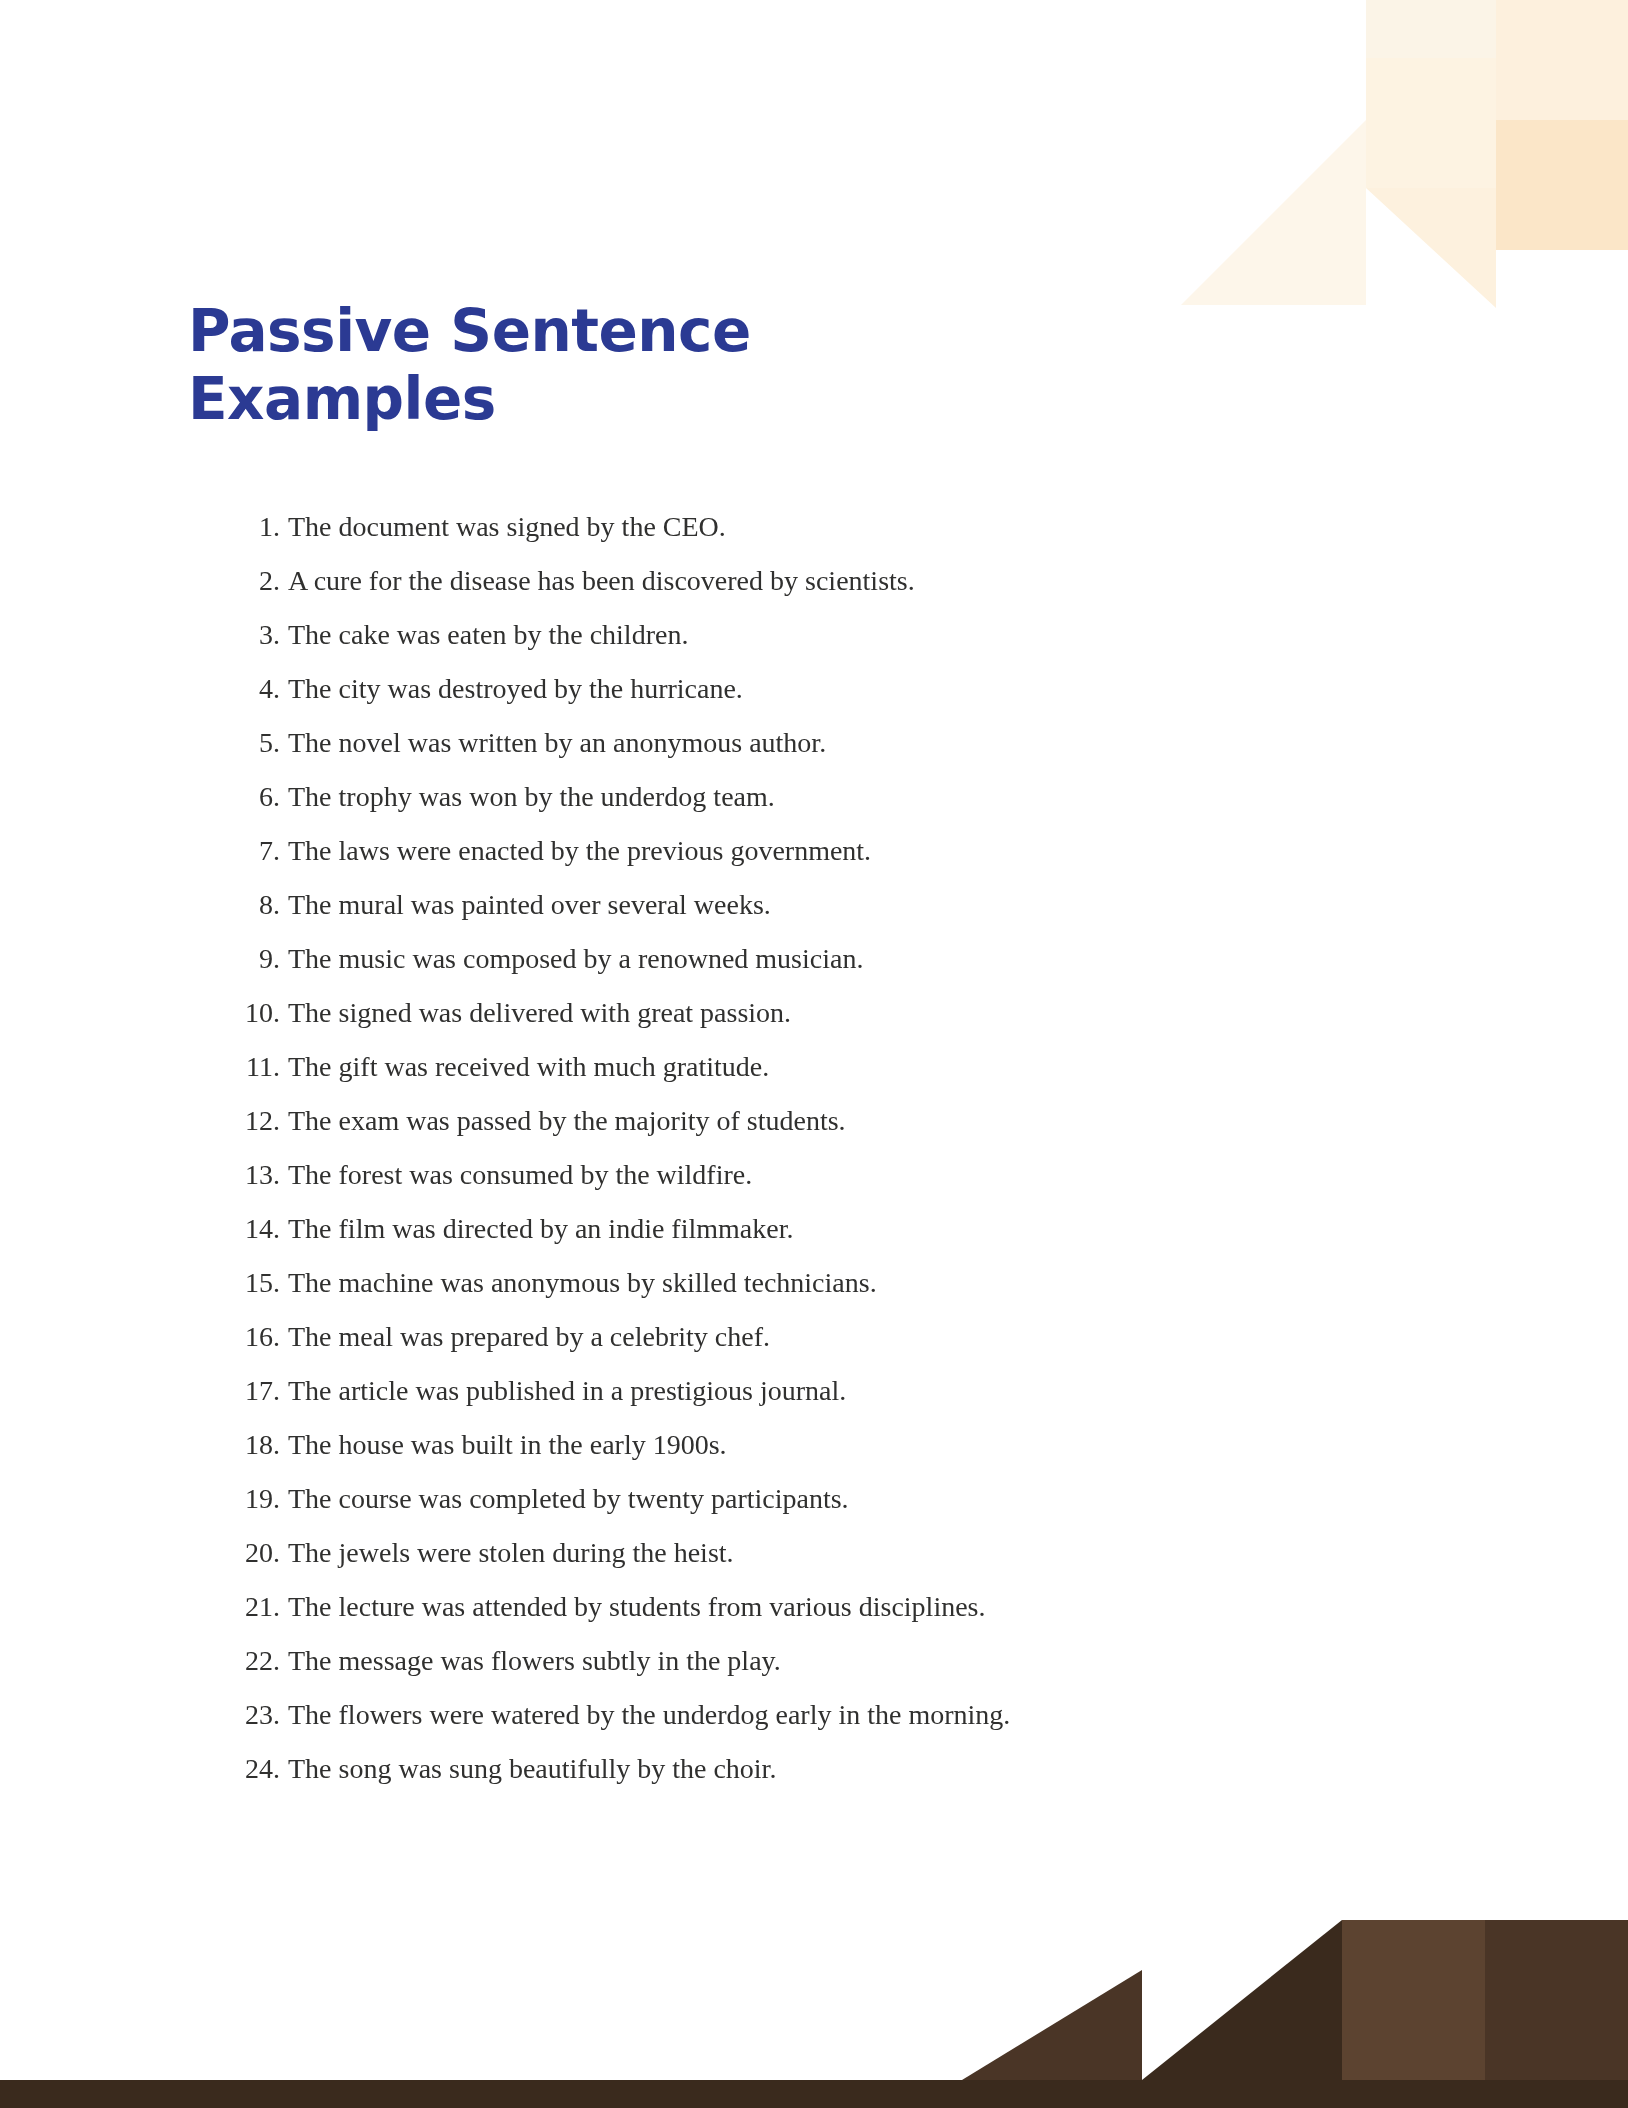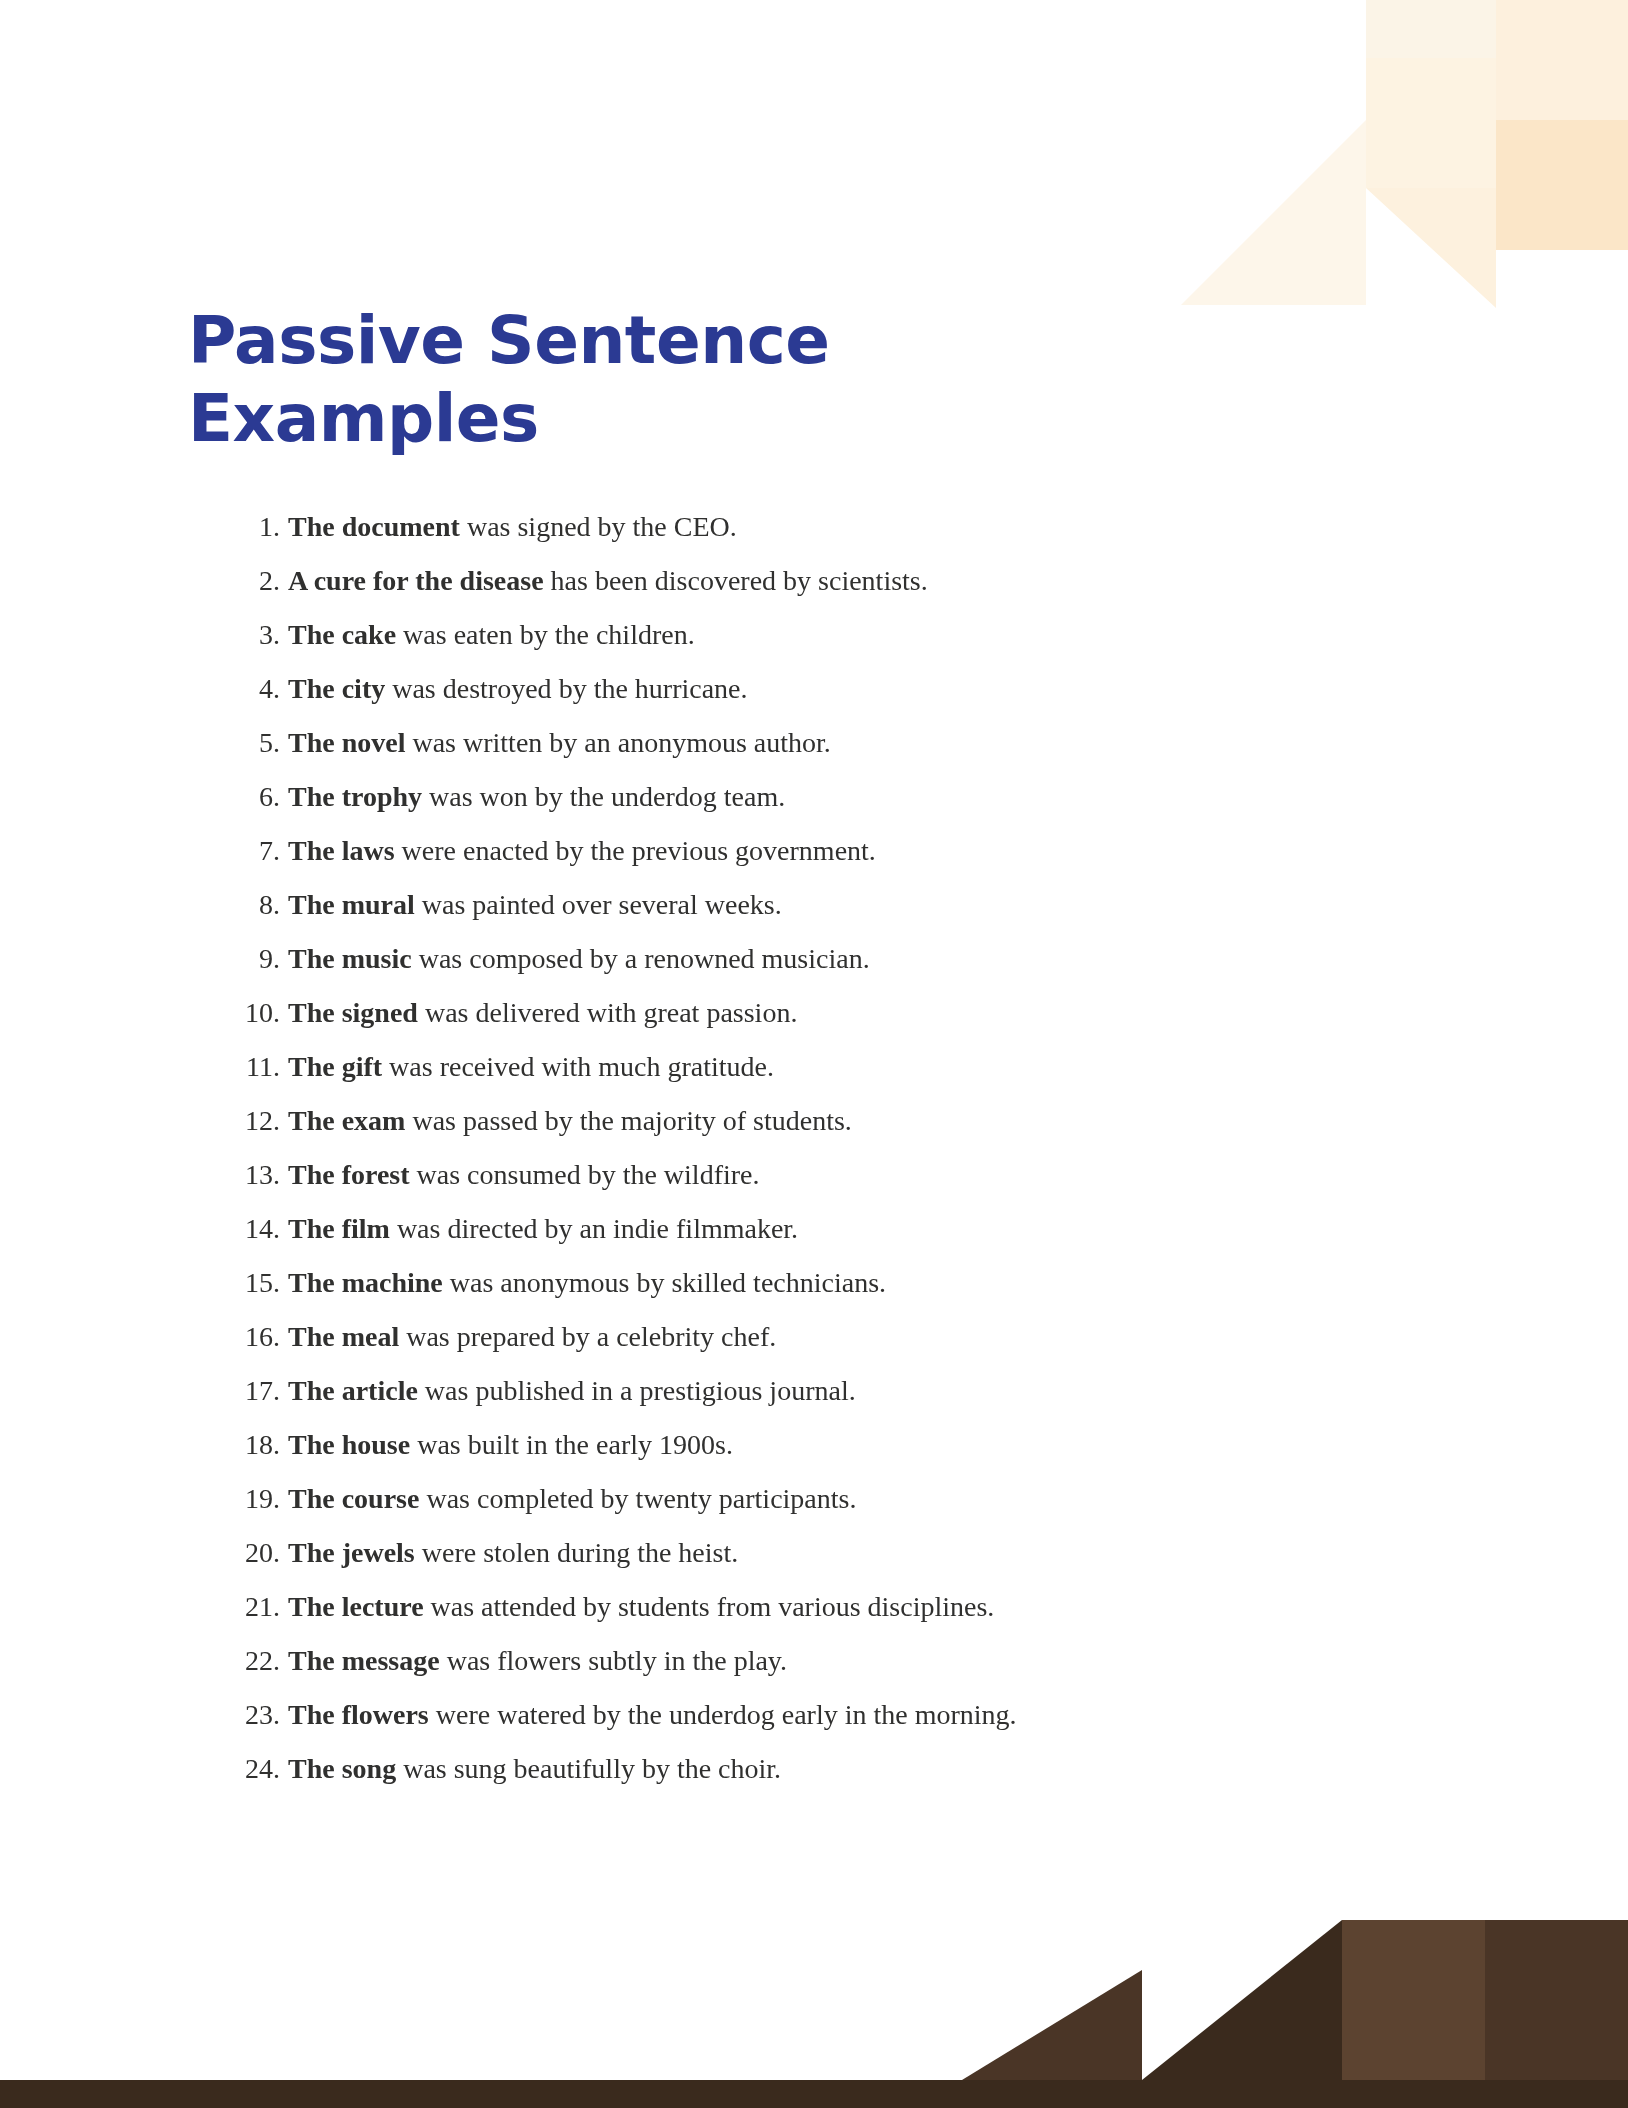--- a/index.html
+++ b/index.html
@@ -110,21 +110,21 @@
     position: absolute;
     inset: 0;
   }
   .title {
     position: absolute;
     left: 188px;
     top: 258px;
     width: 860px;
     font-family: "DejaVu Sans", sans-serif;
     font-weight: bold;
-    font-size: 66px;
+    font-size: 58px;
     line-height: 1.18;
     color: #2b3a93;
     letter-spacing: -0.5px;
   }
   .list {
     position: absolute;
     left: 222px;
     top: 500px;
     width: 1180px;
     margin: 0;
@@ -142,21 +142,21 @@
   .list li::before {
     content: counter(item) ".";
     position: absolute;
     left: -66px;
     width: 58px;
     text-align: right;
     color: #30302f;
     font-size: 28px;
   }
   .subj {
-    font-weight: bold;
+    font-weight: normal;
   }
   .verb {
   }
   .rest {
     font-style: normal;
   }
 </style>
 </head>
 <body>
 

